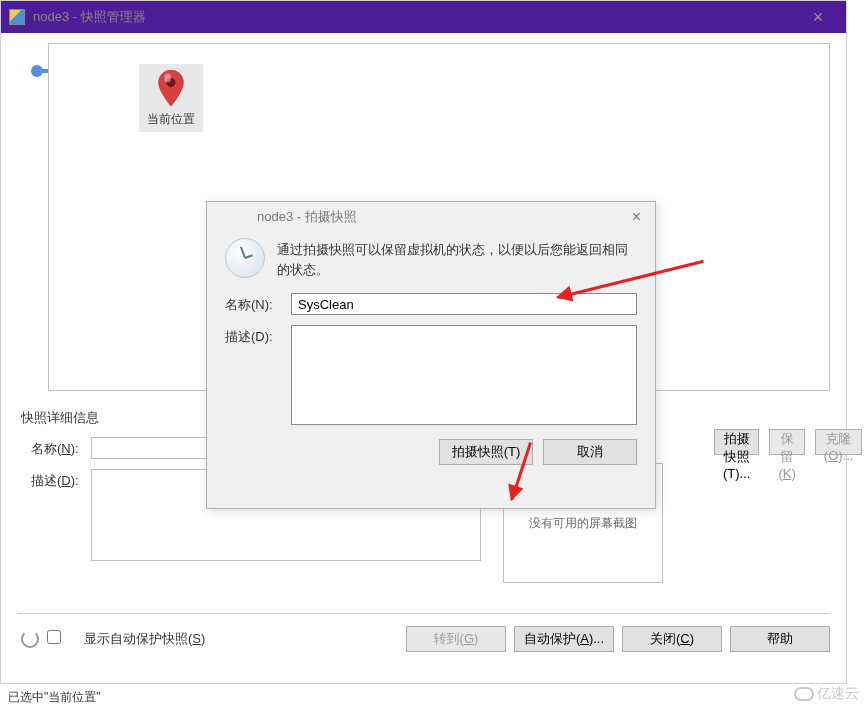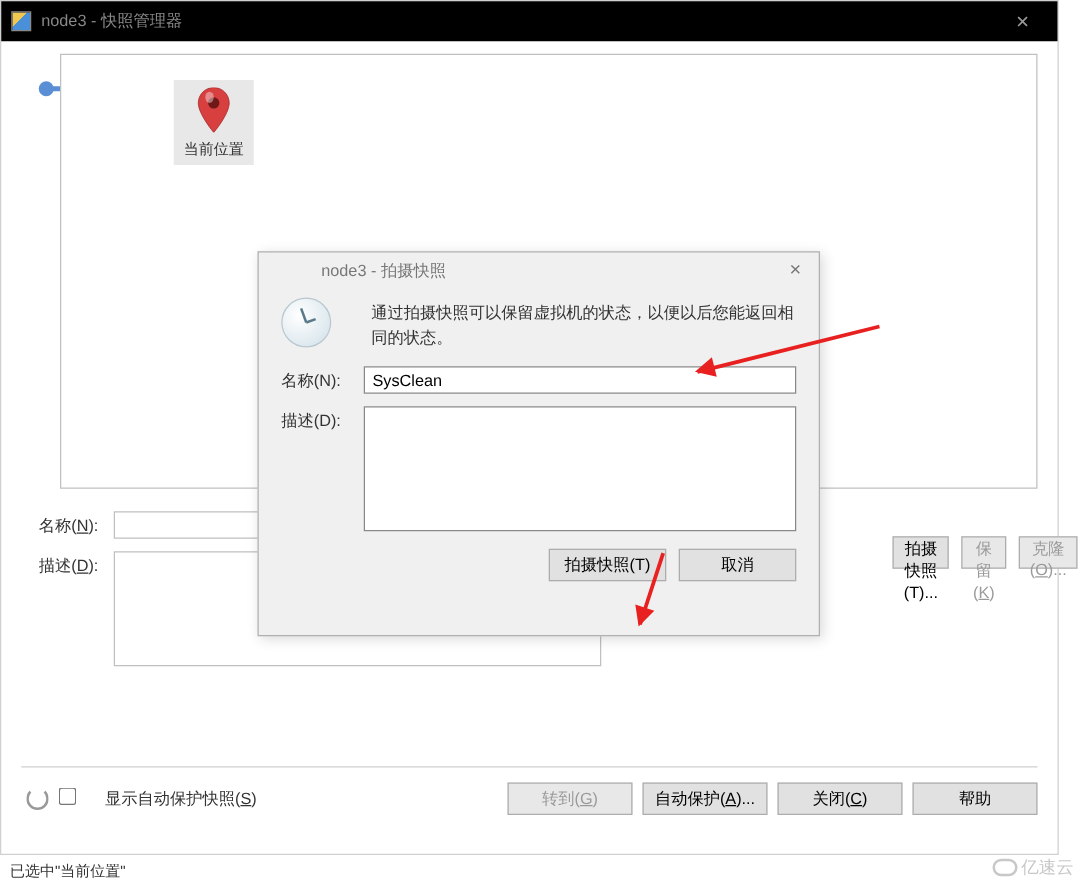--- a/index.html
+++ b/index.html
@@ -21,21 +21,21 @@
       width: 847px;
       height: 684px;
       border: 1px solid #d0d0d0;
       background: #fff;
     }
     .main-titlebar {
       height: 32px;
       display: flex;
       align-items: center;
       padding: 0 8px;
-      background: #000000;
+      background: #4c1d95;
       border-bottom: 1px solid transparent;
     }
     .main-titlebar .app-icon {
       width: 16px; height: 16px;
       margin-right: 8px;
       background: linear-gradient(135deg, #f0c850 40%, #4a90d9 40%);
       border: 1px solid #888;
     }
     .main-titlebar .title { flex: 1; color: #888; }
     .main-close {
@@ -234,21 +234,21 @@
     }
     .clock-icon::after {
       content: '';
       position: absolute;
       top: 50%; left: 50%;
       width: 2px; height: 8px;
       background: #5a7a8a;
       transform-origin: bottom;
       transform: translate(-50%, -100%) rotate(70deg);
     }
-    .modal-info-text { font-size: 13px; line-height: 1.5; padding-top: 2px; margin-left: 20px; }
+    .modal-info-text { font-size: 13px; line-height: 1.5; padding-top: 2px; }
     .modal-row {
       display: flex;
       align-items: flex-start;
       margin-bottom: 10px;
     }
     .modal-row label { width: 66px; padding-top: 3px; }
     .modal-input {
       flex: 1; height: 22px;
       border: 1px solid #888;
       padding: 2px 6px;
@@ -342,30 +342,34 @@
           <path d="M12 0 C6 0 1 5 1 11 C1 19 12 32 12 32 S23 19 23 11 C23 5 18 0 12 0 Z" fill="#d84040" stroke="#a02020" stroke-width="0.5"></path>
           <circle cx="12" cy="11" r="4" fill="#701818"></circle>
           <ellipse cx="9" cy="7" rx="3" ry="4" fill="rgba(255,255,255,0.4)"></ellipse>
         </svg>
       </span>
       <span class="node-label">当前位置</span>
     </div>
   </div>
 
   <div class="details-section">
+    <div class="details-title">快照详细信息</div>
     <div class="details-row">
       <label><span>名称(</span><u>N</u><span>):</span></label>
       <input class="details-input" value="" style="">
     </div>
     <div class="details-row">
       <label><span>描述(</span><u>D</u><span>):</span></label>
       <textarea class="details-textarea" style=""></textarea>
     </div>
   </div>
 
+  <div class="preview-box">
+    <span>没有可用的屏幕截图</span>
+  </div>
 
   <div class="right-buttons">
     <button class="btn"><span>拍摄快照(T)...</span></button>
     <button class="btn disabled"><span>保留(<u>K</u>)</span></button>
     <button class="btn disabled"><span>克隆(<u>O</u>)...</span></button>
     <button class="btn disabled"><span>删除(<u>E</u>)</span></button>
   </div>
 
   <div class="bottom-bar">
     <div class="refresh-icon"></div>

